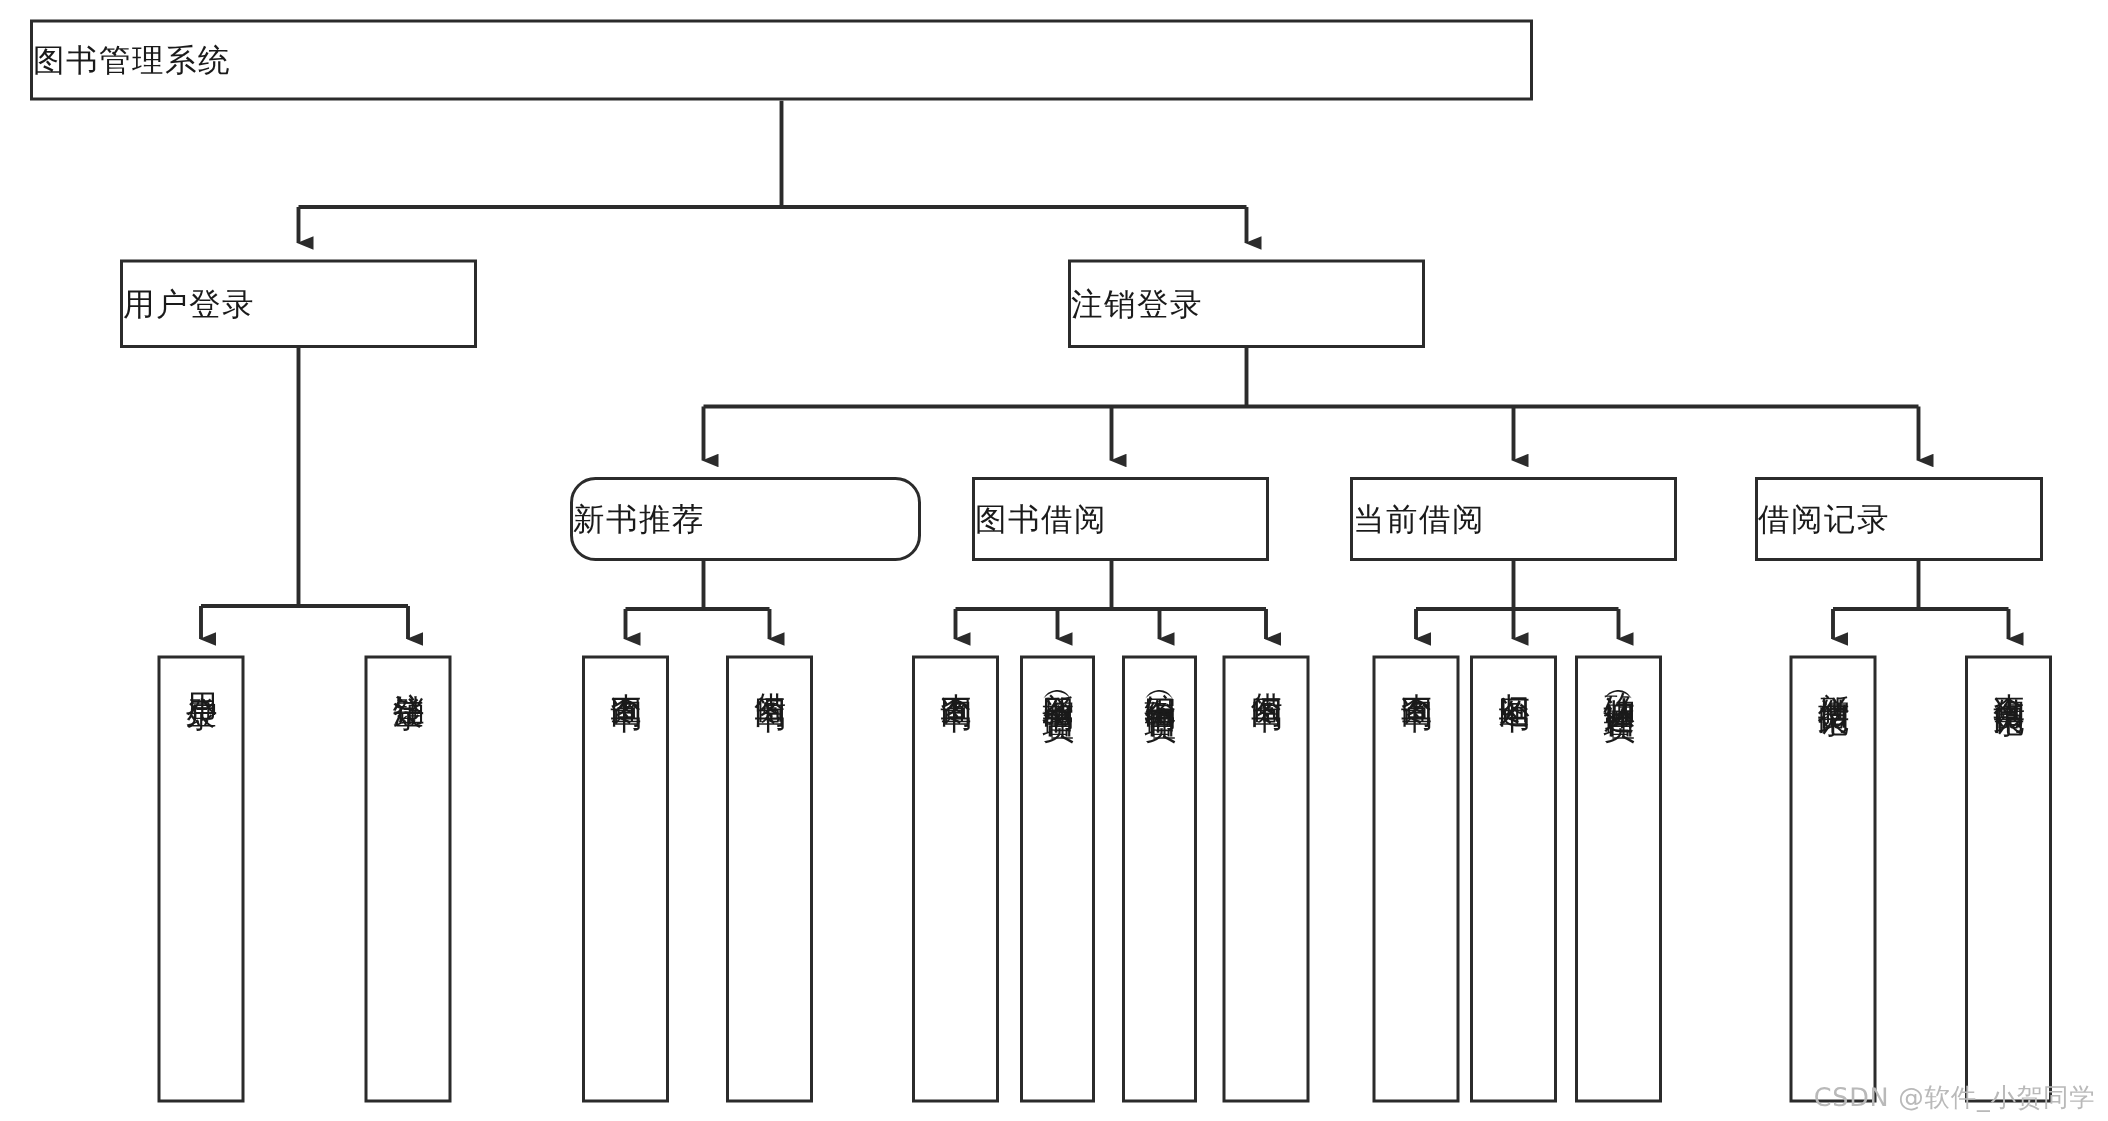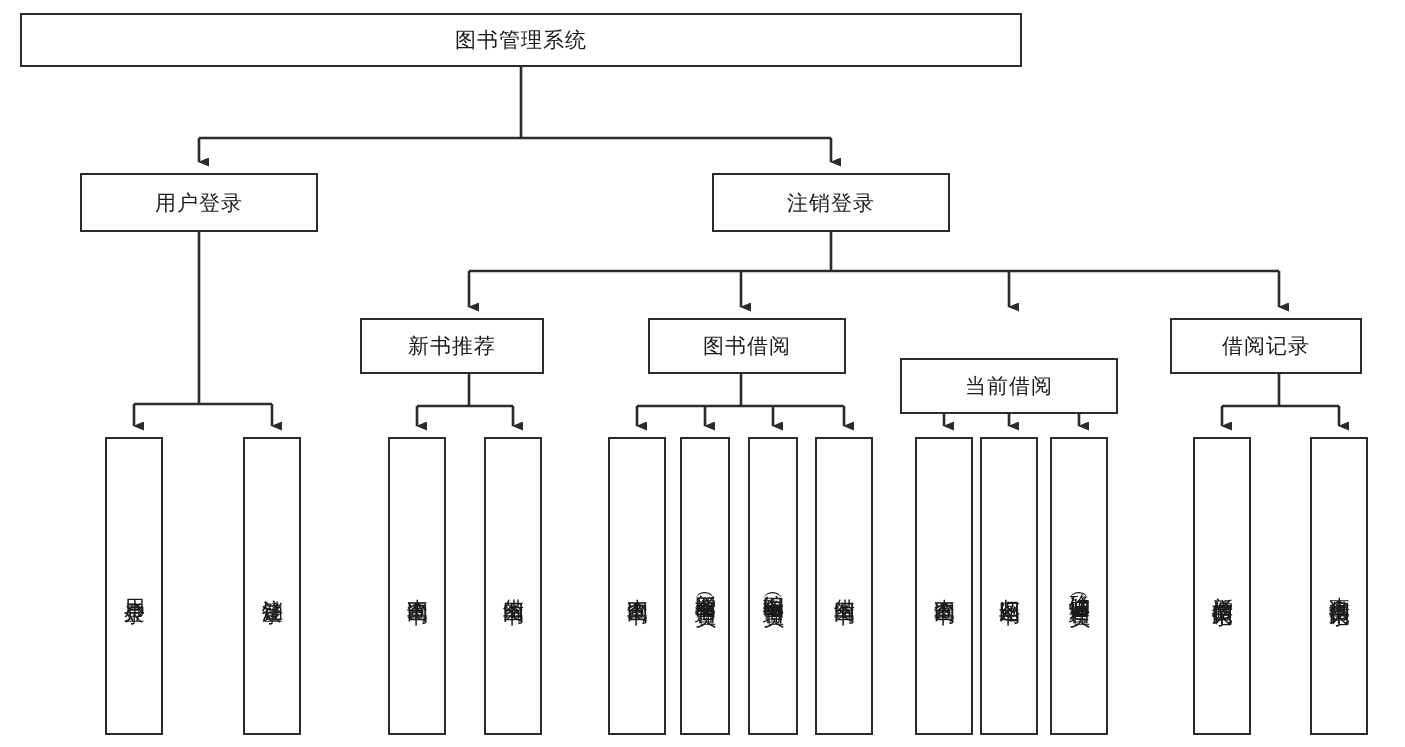--- a/index.html
+++ b/index.html
@@ -27,21 +27,21 @@
     height: 747px;
     pointer-events: none;
   }
   .node {
     position: absolute;
     box-sizing: border-box;
     background: #ffffff;
     border: 2px solid #2b2b2b;
     display: flex;
     align-items: center;
-    justify-content: center;
+    justify-content: flex-start;
     color: #1a1a1a;
   }
   .node.h {
     font-size: 21px;
     letter-spacing: 1px;
   }
   .node.v {
     writing-mode: vertical-rl;
     text-orientation: upright;
     font-size: 21px;
@@ -122,27 +122,27 @@
   <div id="nodes-layer">
       <div class="node h" style="left: 20px; top: 13px; width: 1002px; height: 54px;">
         <span class="lbl">图书管理系统</span>
       </div>
       <div class="node h" style="left: 80px; top: 173px; width: 238px; height: 59px;">
         <span class="lbl">用户登录</span>
       </div>
       <div class="node h" style="left: 712px; top: 173px; width: 238px; height: 59px;">
         <span class="lbl">注销登录</span>
       </div>
-      <div class="node h" style="left: 360px; top: 318px; width: 184px; height: 56px;">
+      <div class="node h" style="left: 380px; top: 318px; width: 234px; height: 56px; border-radius: 17px;">
         <span class="lbl">新书推荐</span>
       </div>
       <div class="node h" style="left: 648px; top: 318px; width: 198px; height: 56px;">
         <span class="lbl">图书借阅</span>
       </div>
-      <div class="node h" style="left: 900px; top: 318px; width: 218px; height: 56px; margin-top: 40px;">
+      <div class="node h" style="left: 900px; top: 318px; width: 218px; height: 56px;">
         <span class="lbl">当前借阅</span>
       </div>
       <div class="node h" style="left: 1170px; top: 318px; width: 192px; height: 56px;">
         <span class="lbl">借阅记录</span>
       </div>
       <div class="node v" style="left: 105px; top: 437px; width: 58px; height: 298px;">
         <span class="lbl">用户登录</span>
       </div>
       <div class="node v" style="left: 243px; top: 437px; width: 58px; height: 298px;">
         <span class="lbl">注销登录</span>
@@ -175,13 +175,14 @@
         <span class="lbl">确认归还（管理员）</span>
       </div>
       <div class="node v" style="left: 1193px; top: 437px; width: 58px; height: 298px;">
         <span class="lbl">新增借阅记录</span>
       </div>
       <div class="node v" style="left: 1310px; top: 437px; width: 58px; height: 298px;">
         <span class="lbl">查询借阅记录</span>
       </div>
     </div>
 
+  <div id="watermark">CSDN @软件_小贺同学</div>
 </div>
 
 </body></html>

